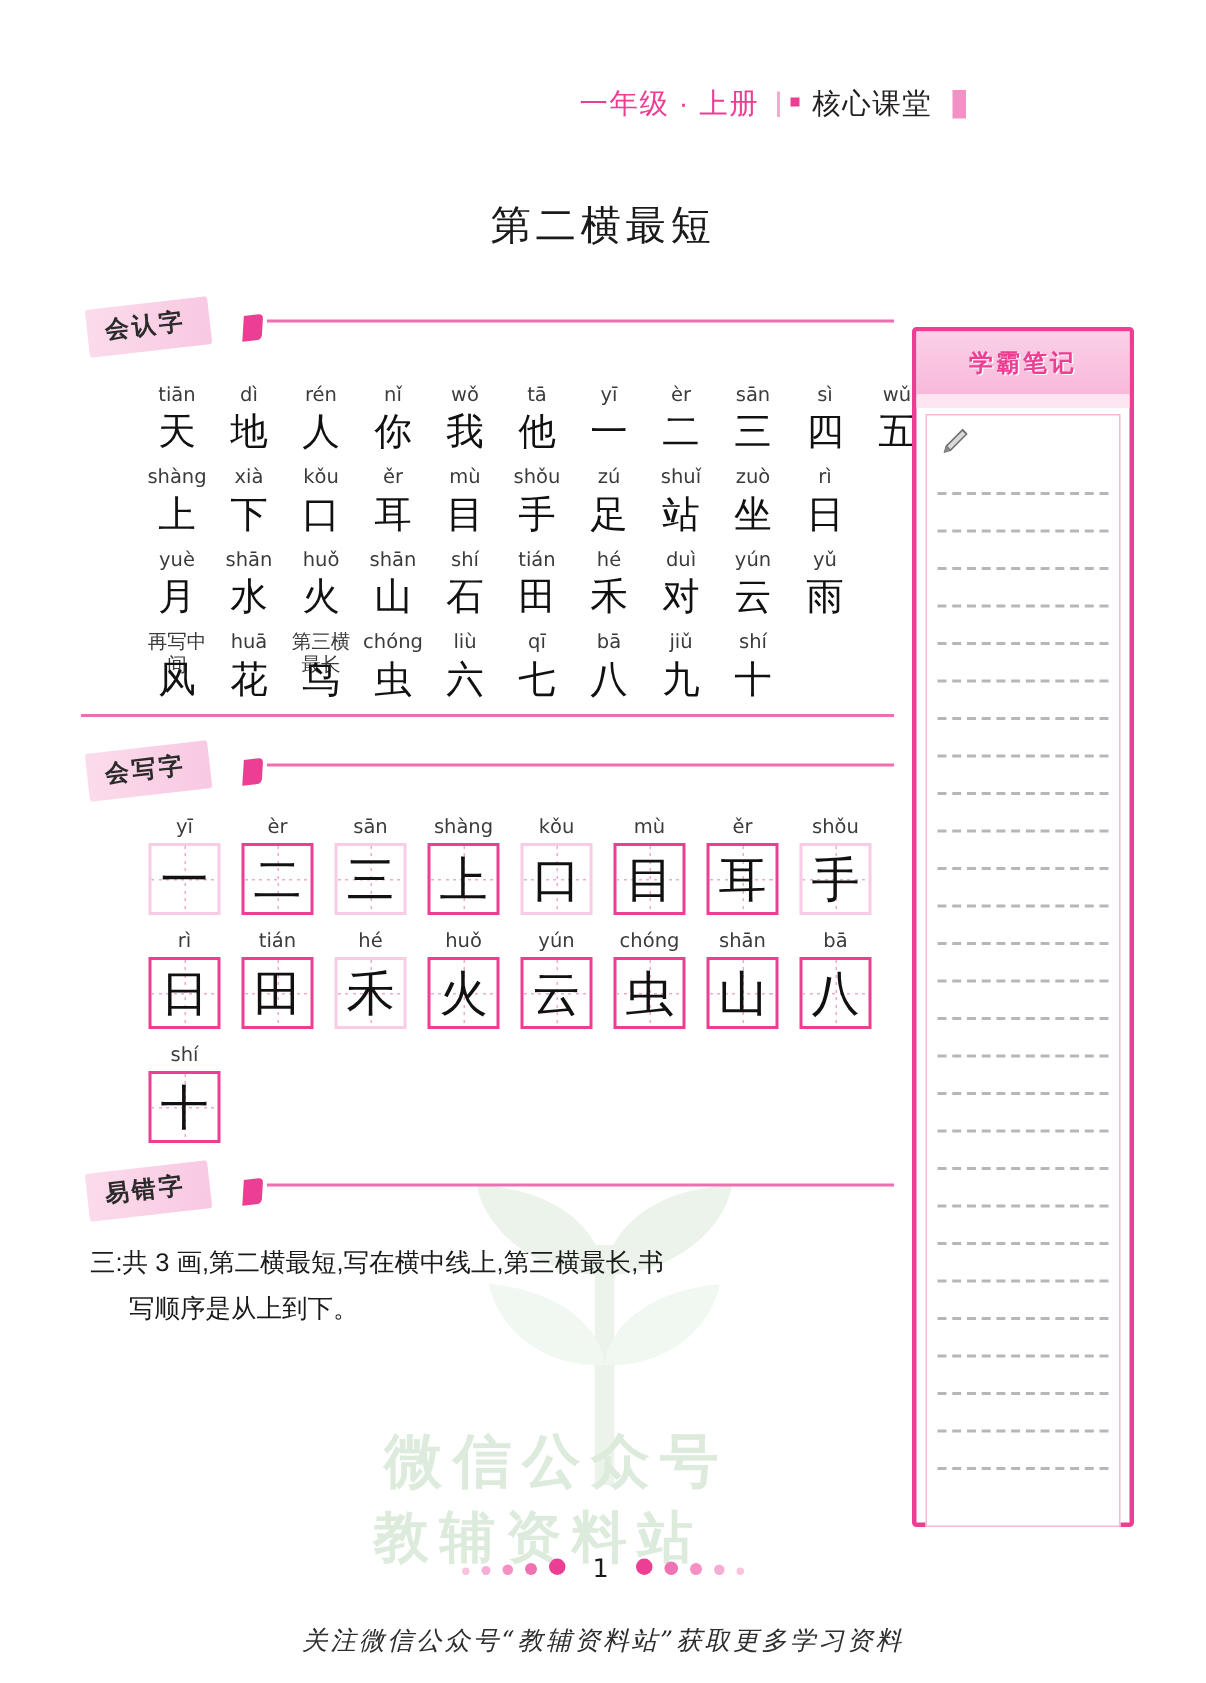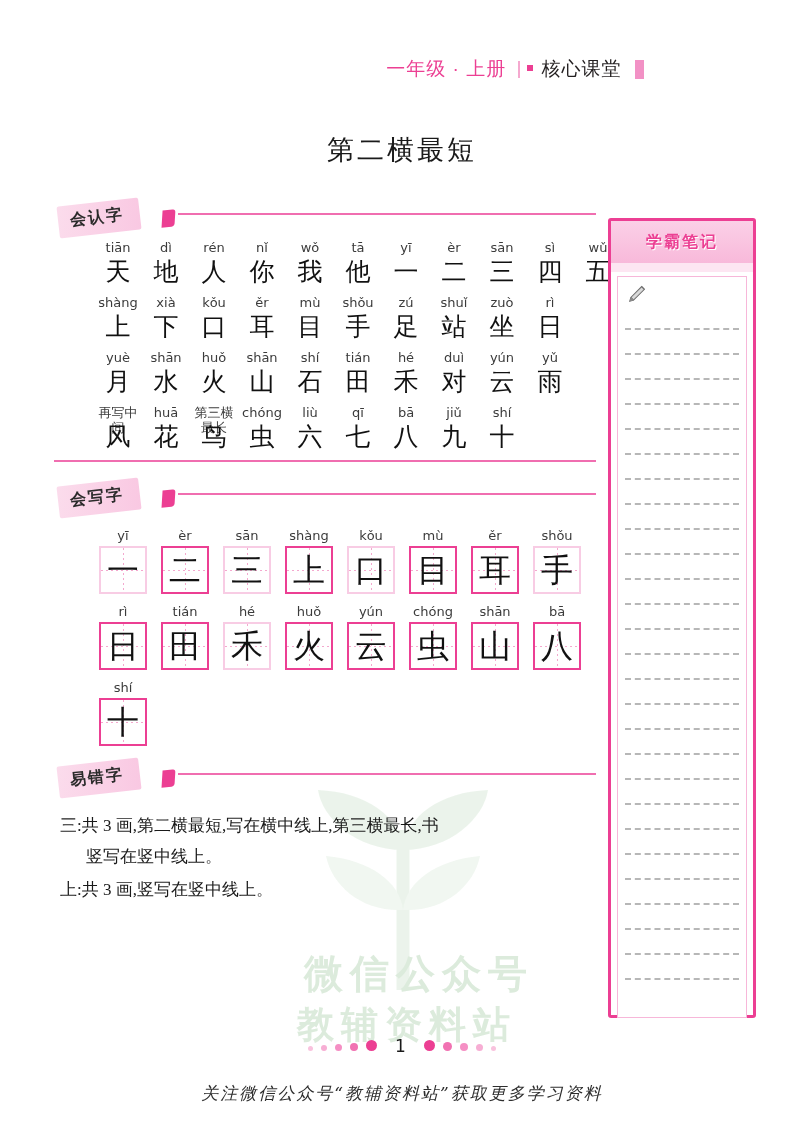--- a/index.html
+++ b/index.html
@@ -26,21 +26,20 @@
     width: 214px; height: 200px;
     opacity: .55;
   }
   #watermark .wm-t1, #watermark .wm-t2 {
     position: absolute;
     color: #dcebdc;
     font-weight: bold;
     letter-spacing: 7px;
     white-space: nowrap;
     font-family: "Liberation Sans", "DejaVu Sans", sans-serif;
-    margin-left: 48px;
   }
   #watermark .wm-t1 { left: 256px; top: 947px; font-size: 39px; }
   #watermark .wm-t2 { left: 249px; top: 1000px; font-size: 37px; }
 
   
   #header {
     position: absolute;
     left: 0; top: 56px; width: 704px;
     text-align: right;
     padding-right: 60px;
@@ -124,21 +123,21 @@
     border-radius: 0 3px 3px 0;
   }
   .sec .rule {
     position: absolute;
     left: 124px; right: 0; top: 13px;
     height: 2px;
     background: #f06eb0;
   }
 
   
-  .rec-block { margin: 6px 0 0 0; }
+  .rec-block { margin: 22px 0 0 0; }
   .rec-row {
     display: flex;
     justify-content: flex-start;
     margin-bottom: 8px;
     padding-left: 40px;
   }
   .rec-cell {
     width: 48px;
     text-align: center;
     flex: none;
@@ -200,21 +199,21 @@
     transform: translateY(-50%);
     font-size: 32px;
     line-height: 34px;
     color: #111;
     font-family: "DejaVu Sans", sans-serif;
   }
 
   
   #mistakes { margin-top: 16px; }
   #mistakes .note {
-    font-family: Liberation Serif, serif;
+    font-family: Liberation Sans, sans-serif;
     font-size: 17px;
     line-height: 31px;
     color: #1a1a1a;
     padding-left: 6px;
     text-indent: 0;
     margin-bottom: 2px;
   }
   #mistakes .note .hang { display: block; padding-left: 26px; }
 
   
@@ -649,22 +648,21 @@
         </div>
       </div>
     </div>
 
   <div class="sec" style="margin-top:14px">
     <div class="tag">易错字</div>
     <div class="nub"></div>
     <div class="rule"></div>
   </div>
   <div id="mistakes">
-      <div class="note"><span>三:共 3 画,第二横最短,写在横中线上,第三横最长,书</span><span class="hang">竖写在竖中线上。</span></div>
-      <div class="note"><span>上:共 3 画,竖写在竖中线上。</span></div>
+      <div class="note"><span>三:共 3 画,第二横最短,写在横中线上,第三横最长,书</span><span class="hang">写顺序是从上到下。</span></div>
     </div>
 </div>
 
 <div id="notes-panel">
   <div class="np-head">
     <span class="np-title">学霸笔记</span>
   </div>
   <div class="np-gap"></div>
   <div class="np-body">
     <svg class="pencil" viewBox="0 0 24 24">

